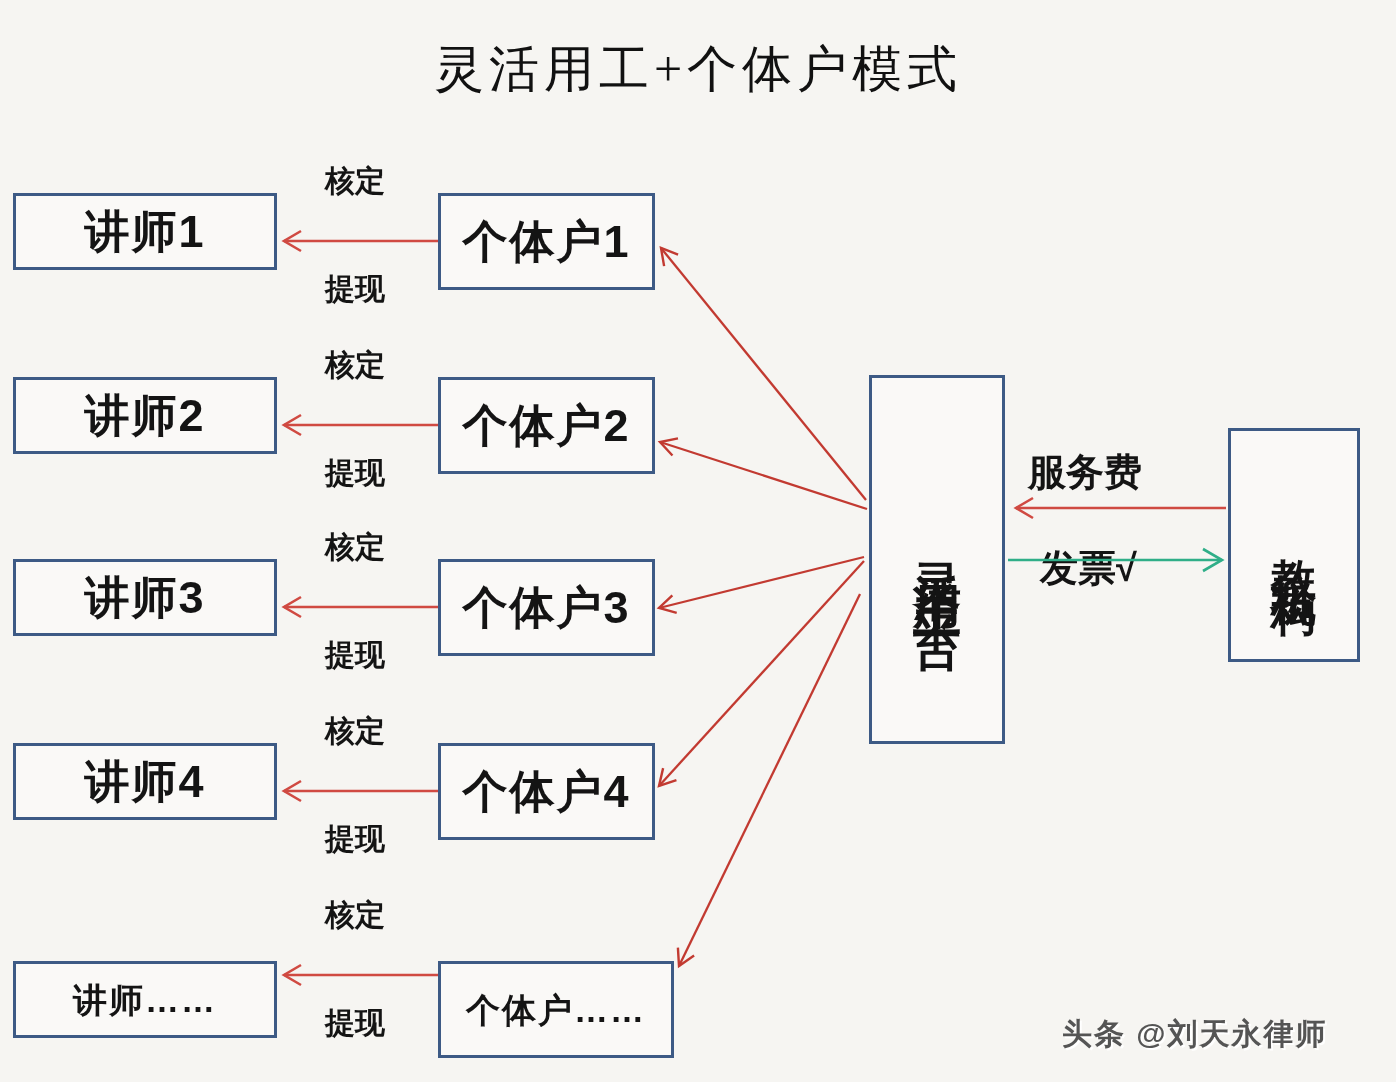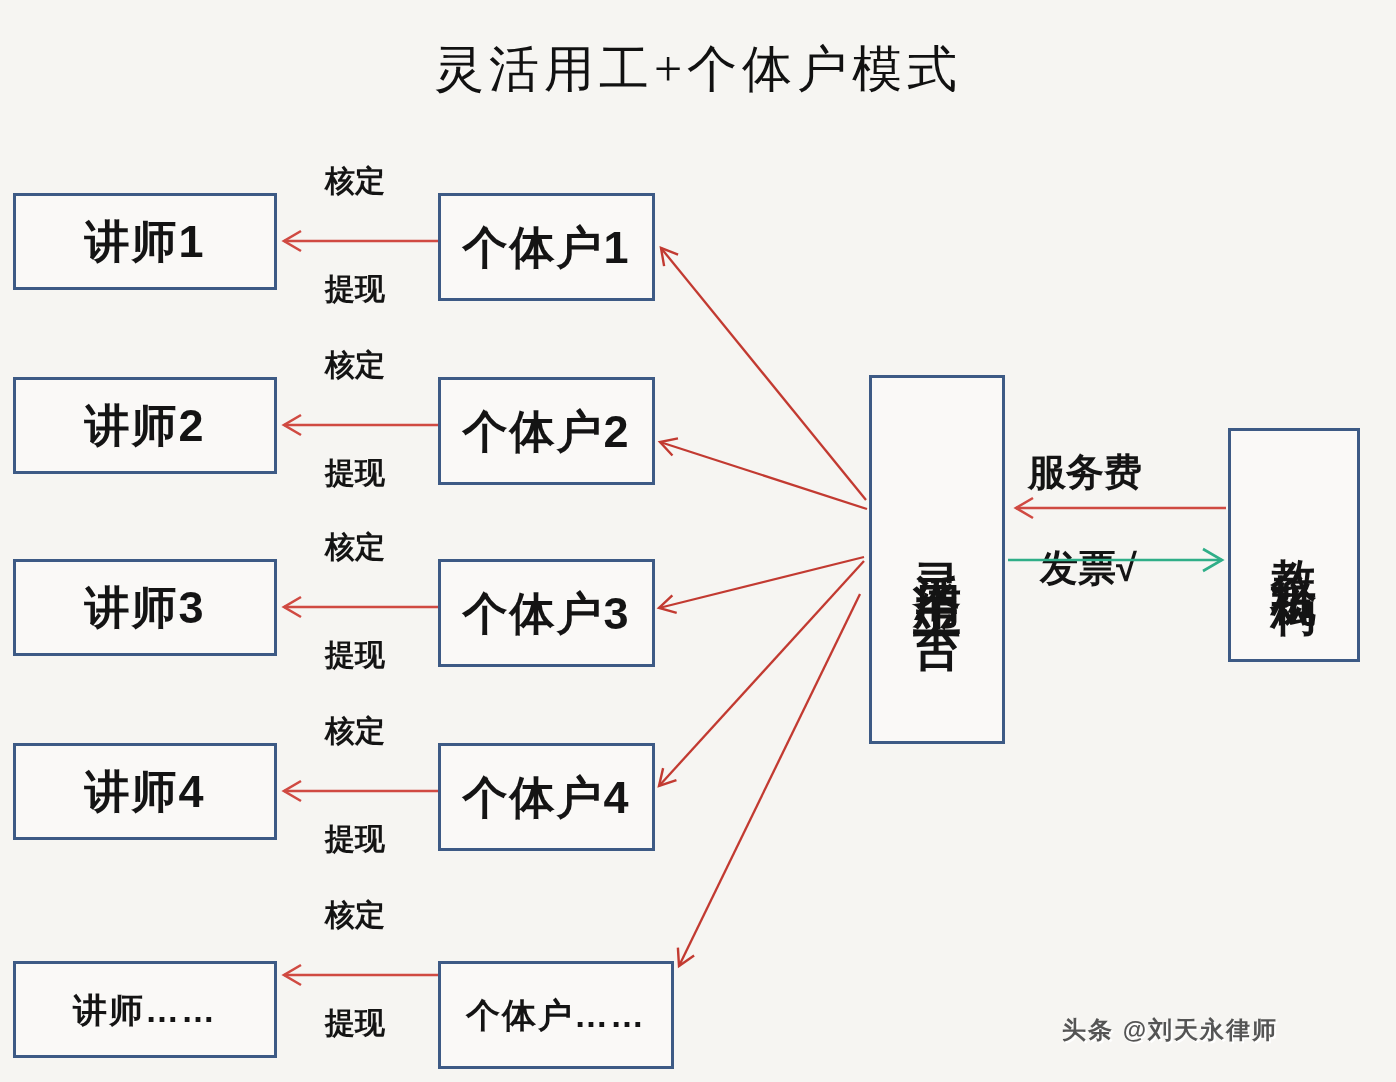--- a/index.html
+++ b/index.html
@@ -11,41 +11,41 @@
   .title{
     position:absolute;top:36px;left:0;right:0;text-align:center;
     font-family:"Liberation Serif",serif;font-size:50px;font-weight:400;
     letter-spacing:5px;color:#111;
   }
   .box{
     position:absolute;box-sizing:border-box;border:3px solid #3d5a85;
     background:#faf9f7;display:flex;align-items:center;justify-content:center;
     line-height:1;letter-spacing:2px;font-weight:600;
   }
-  .lbox{left:13px;width:264px;height:97px;font-size:45px;text-align:right;}
-  .hbox{left:438px;width:217px;height:108px;font-size:45px;}
+  .lbox{left:13px;width:264px;height:77px;font-size:45px;text-align:right;}
+  .hbox{left:438px;width:217px;height:97px;font-size:45px;}
   .small{font-size:34px;margin-top:34px;}
   .wide{width:236px;}
   .flow-label{
     position:absolute;left:295px;width:120px;text-align:center;
     font-size:30px;font-weight:600;line-height:1.15;
   }
   .vbox{
     writing-mode:vertical-rl;text-orientation:upright;letter-spacing:12px;
   }
   .platform{left:869px;top:375px;width:136px;height:369px;font-size:48px;}
   .agency{left:1228px;top:428px;width:132px;height:234px;font-size:45px;letter-spacing:11px;}
   .side-label{
     position:absolute;text-align:left;font-size:38px;font-weight:600;line-height:1.1;
   }
   .svc{left:1028px;top:452px;width:164px;}
   .inv{left:1040px;top:548px;width:164px;}
   .watermark{
     position:absolute;left:1062px;top:1014px;
-    font-size:24px;font-weight:700;letter-spacing:2px;
+    font-size:30px;font-weight:700;letter-spacing:2px;
     color:rgba(62,62,62,.88);
     text-shadow:2px 2px 0 rgba(255,255,255,.95);
     text-align:right;
   }
   svg.arrows{position:absolute;left:0;top:0;pointer-events:none;}
 </style>
 </head>
 <body>
 
 <div class="canvas">

